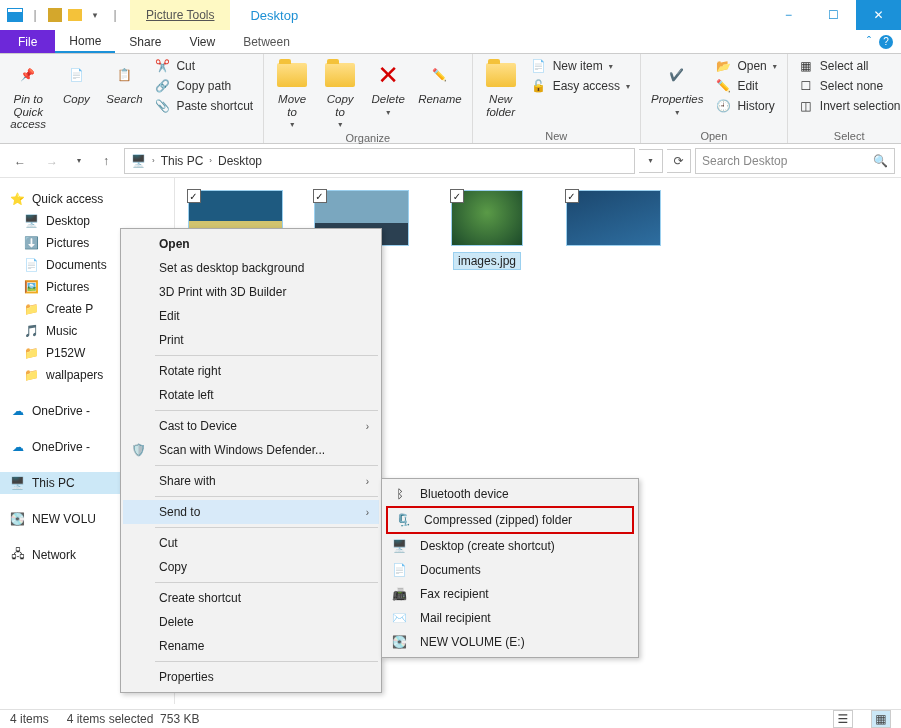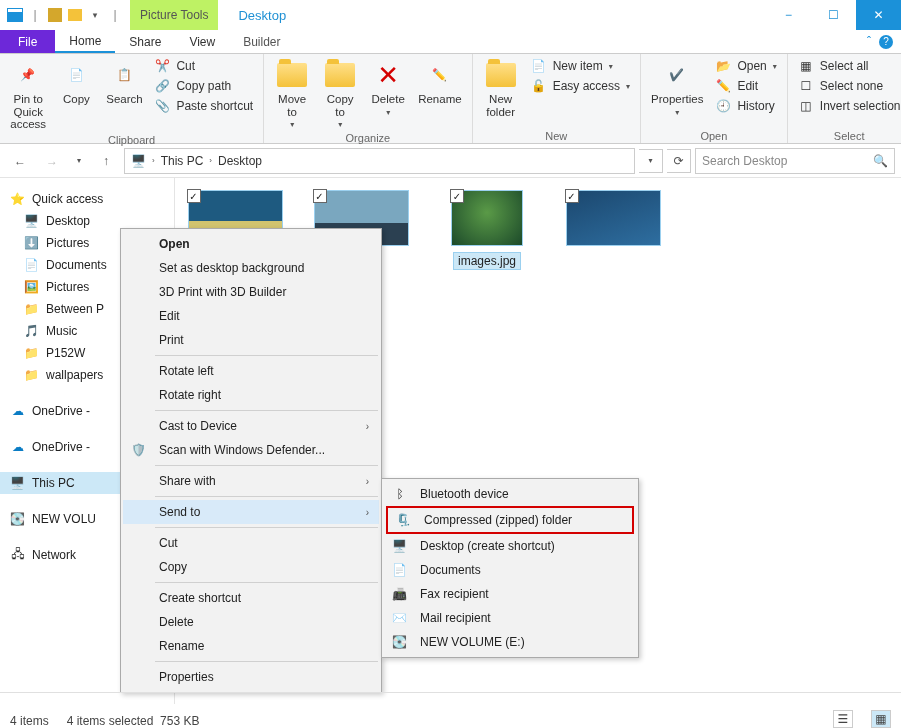--- a/index.html
+++ b/index.html
@@ -2,42 +2,42 @@
 <html><head>
 <meta charset="utf-8">
 <style>
 * { margin: 0; padding: 0; box-sizing: border-box; font-family: "Segoe UI", Tahoma, sans-serif; font-size: 12px; }
 body { width: 901px; height: 728px; background: #fff; overflow: hidden; position: relative; }
 
 
 .titlebar { height: 30px; background: #fff; display: flex; align-items: stretch; border-bottom: 0; }
 .titlebar .qat { display: flex; align-items: center; padding: 0 6px; gap: 2px; }
 .qat-icon { width: 18px; height: 18px; display: flex; align-items: center; justify-content: center; }
-.titlebar .tools-tab { background: #bef264; padding: 0 10px; display: flex; align-items: center; color: #555; }
+.titlebar .tools-tab { background: #fef9c3; padding: 0 16px; display: flex; align-items: center; color: #555; text-decoration: underline; }
 .titlebar .title { flex: 1; display: flex; align-items: center; padding-left: 20px; color: #1e90d4; font-size: 13px; }
 .titlebar .win-controls { display: flex; }
 .win-btn { width: 45px; display: flex; align-items: center; justify-content: center; color: #1e90d4; }
 .win-btn.close { background: #1b91d9; color: #fff; }
 
 
 .ribbon-tabs { height: 24px; display: flex; align-items: stretch; border-bottom: 1px solid #ccc; }
 .ribbon-tab { padding: 0 14px; display: flex; align-items: center; color: #333; cursor: default; }
 .ribbon-tab.file { background: #6d28d9; color: #fff; padding: 0 18px; }
 .ribbon-tab.active { border-bottom: 2px solid #1b91d9; }
 .ribbon-tab.manage { color: #555; }
 .ribbon-right { margin-left: auto; display: flex; align-items: center; padding-right: 8px; gap: 8px; color: #1b91d9; }
 
 
 .ribbon { height: 90px; background: #f5f6f7; border-bottom: 1px solid #ccc; display: flex; }
 .ribbon-group { border-right: 1px solid #dcdcdc; padding: 3px 6px 1px; display: flex; flex-direction: column; }
 .ribbon-group-body { flex: 1; display: flex; align-items: flex-start; gap: 4px; }
 .ribbon-group-label { text-align: center; color: #666; font-size: 11px; padding-top: 1px; }
 .big-btn { display: flex; flex-direction: column; align-items: center; justify-content: flex-start; padding: 2px 4px; gap: 2px; min-width: 44px; }
 .big-btn .icon { width: 32px; height: 32px; display: flex; align-items: center; justify-content: center; }
-.big-btn .lbl { text-align: center; line-height: 1.1; font-size: 11.5px; color: #333; }
+.big-btn .lbl { text-align: center; line-height: 1.1; font-size: 11.5px; color: #333; font-style: italic; }
 .small-row { display: flex; flex-direction: column; gap: 2px; justify-content: center; }
 .small-btn { display: flex; align-items: center; gap: 6px; padding: 1px 4px; white-space: nowrap; color: #333; }
 .small-btn .sicon { width: 16px; height: 16px; display: flex; align-items: center; justify-content: center; }
 .chev { font-size: 8px; color: #555; }
 
 
 .navbar { height: 34px; display: flex; align-items: center; padding: 3px 6px; gap: 4px; border-bottom: 1px solid #e4e4e4; }
 .nav-arrow { width: 28px; height: 26px; display: flex; align-items: center; justify-content: center; color: #555; }
 .breadcrumb { flex: 1; height: 26px; border: 1px solid #ccc; display: flex; align-items: center; padding: 0 6px; gap: 6px; }
 .crumb { display: flex; align-items: center; gap: 4px; color: #333; }
@@ -66,21 +66,21 @@
 .ctxmenu .mi.bold { font-weight: 600; }
 .ctxmenu .mi .arrow { position: absolute; right: 10px; font-size: 10px; color: #555; }
 .ctxmenu .mi .micon { position: absolute; left: 8px; width: 16px; height: 16px; display: flex; align-items: center; justify-content: center; }
 .ctxmenu .mi.hover { background: #d8eaf9; }
 .ctxmenu .sep { height: 1px; background: #d0d0d0; margin: 3px 1px 3px 32px; }
 .ctxmenu.main-ctx { left: 120px; top: 228px; width: 262px; }
 .ctxmenu.sub-ctx { left: 381px; top: 478px; width: 258px; }
 .highlight-red { border: 2px solid #d40000; margin: 0 2px; }
 
 
-.statusbar { position: absolute; bottom: 0; left: 0; right: 0; height: 36px; border-top: 1px solid #e0e0e0; display: flex; align-items: flex-end; padding: 0 10px; gap: 18px; color: #444; font-size: 12px; }
+.statusbar { position: absolute; bottom: 0; left: 0; right: 0; height: 19px; border-top: 1px solid #e0e0e0; display: flex; align-items: center; padding: 0 10px; gap: 18px; color: #444; font-size: 12px; }
 .statusbar .spacer { flex: 1; }
 .view-toggle { width: 20px; height: 18px; border: 1px solid #ccc; display: flex; align-items: center; justify-content: center; }
 
 .folder-ico { width: 30px; height: 24px; background: linear-gradient(#ffe08a,#f4c23a); border-radius: 2px; position: relative; }
 .folder-ico::before { content: ""; position: absolute; top: -4px; left: 2px; width: 12px; height: 5px; background: #f4c23a; border-radius: 2px 2px 0 0; }
 </style>
 </head>
 <body>
 
 <div class="titlebar">
@@ -112,21 +112,21 @@
     <div class="win-btn">☐</div>
     <div class="win-btn close">✕</div>
   </div>
 </div>
 
 <div class="ribbon-tabs">
   <div class="ribbon-tab file">File</div>
   <div class="ribbon-tab active">Home</div>
   <div class="ribbon-tab">Share</div>
   <div class="ribbon-tab">View</div>
-  <div class="ribbon-tab manage">Builder</div>
+  <div class="ribbon-tab manage">Between</div>
   <div class="ribbon-right">
     <span>ˆ</span>
     <span style="background:#1b91d9;color:#fff;border-radius:50%;width:14px;height:14px;display:inline-flex;align-items:center;justify-content:center;font-size:10px">?</span>
   </div>
 </div>
 
 <div class="ribbon">
 
   <div class="ribbon-group">
     <div class="ribbon-group-body">
@@ -151,21 +151,20 @@
         <div class="small-btn">
             <span class="sicon">🔗</span>
             <span>Copy path</span>
           </div>
         <div class="small-btn">
             <span class="sicon">📎</span>
             <span>Paste shortcut</span>
           </div>
       </div>
     </div>
-    <div class="ribbon-group-label">Clipboard</div>
   </div>
 
   <div class="ribbon-group">
     <div class="ribbon-group-body">
       <div class="big-btn">
           <span class="icon">
             <span class="folder-ico"></span>
           </span>
           <span class="lbl" style="white-space:pre-line">Move
 to</span>
@@ -305,21 +304,21 @@
     <div class="side-item">
         <span class="sicon">📄</span>
         <span>Documents</span>
       </div>
     <div class="side-item">
         <span class="sicon">🖼️</span>
         <span>Pictures</span>
       </div>
     <div class="side-item">
         <span class="sicon">📁</span>
-        <span>Between P</span>
+        <span>Create P</span>
       </div>
     <div class="side-item">
         <span class="sicon">🎵</span>
         <span>Music</span>
       </div>
     <div class="side-item">
         <span class="sicon">📁</span>
         <span>P152W</span>
       </div>
     <div class="side-item">
@@ -378,22 +377,22 @@
   </div>
 </div>
 
 <div class="ctxmenu main-ctx">
   <div class="mi bold">Open</div>
   <div class="mi">Set as desktop background</div>
   <div class="mi">3D Print with 3D Builder</div>
   <div class="mi">Edit</div>
   <div class="mi">Print</div>
   <div class="sep"></div>
+  <div class="mi">Rotate right</div>
   <div class="mi">Rotate left</div>
-  <div class="mi">Rotate right</div>
   <div class="sep"></div>
   <div class="mi">
       <span>Cast to Device</span>
       <span class="arrow">›</span>
     </div>
   <div class="mi">
       <span class="micon">🛡️</span>
       <span>Scan with Windows Defender...</span>
     </div>
   <div class="sep"></div>

